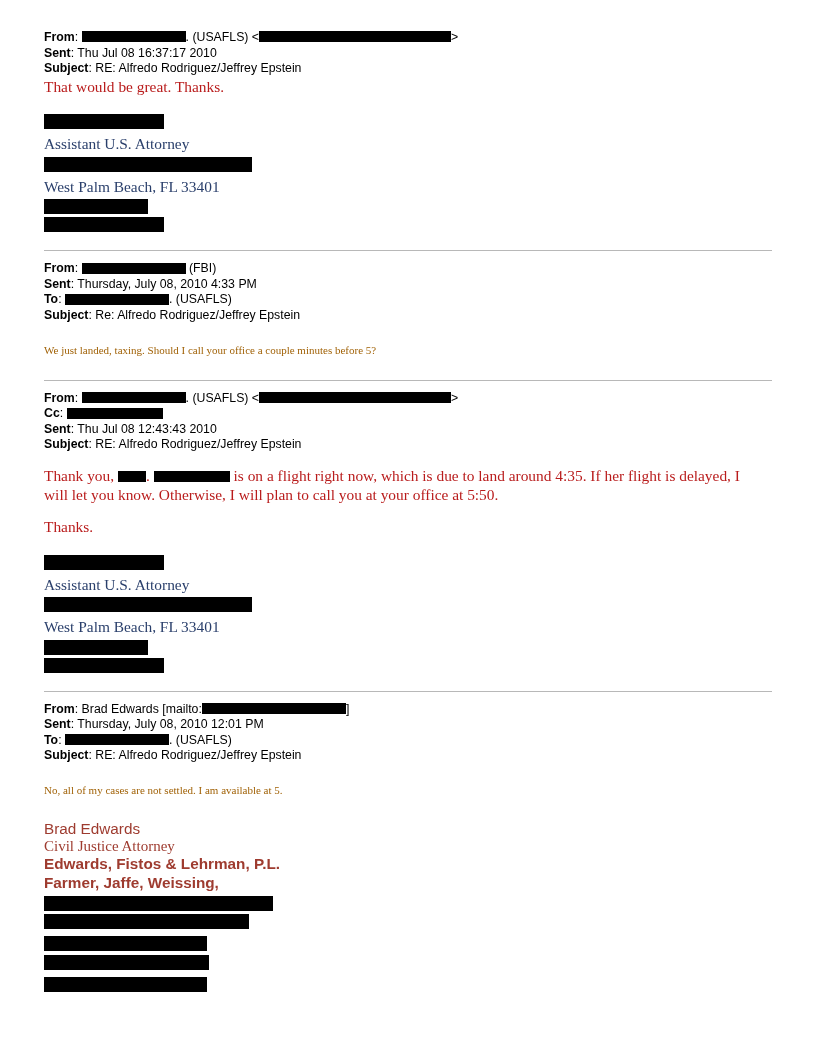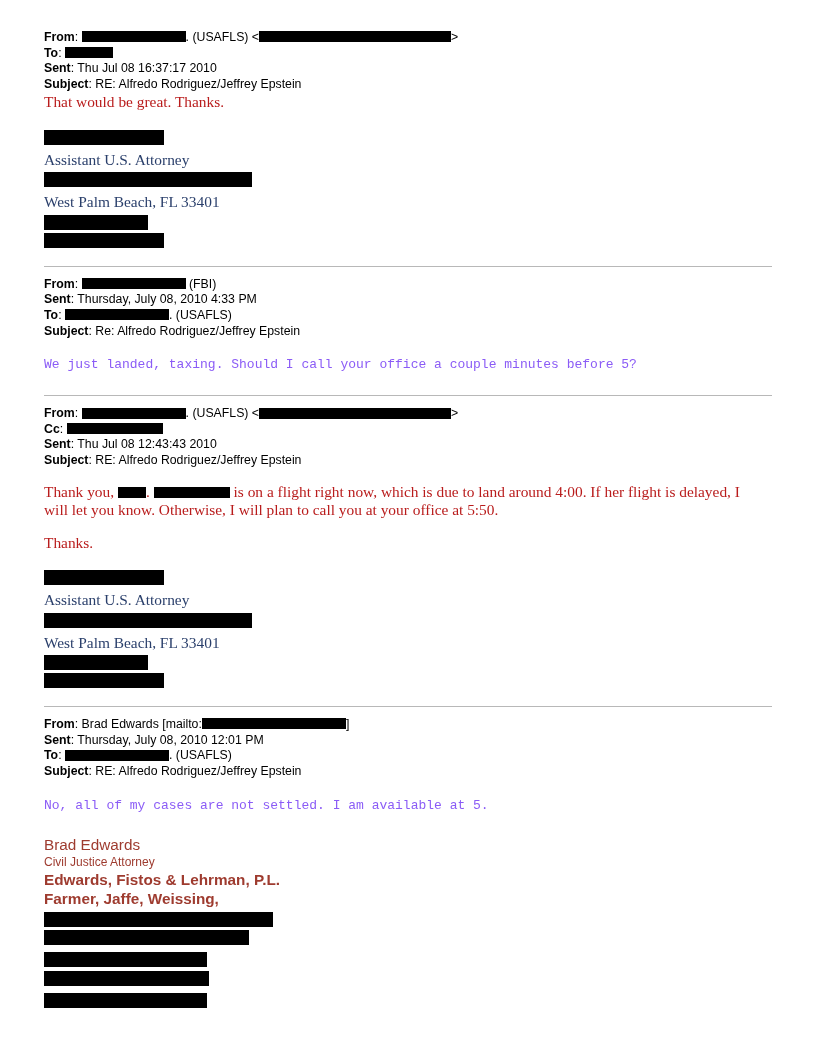--- a/index.html
+++ b/index.html
@@ -42,24 +42,24 @@
     background: #000000;
     height: 15px;
   }
   .serif-body {
     font-family: "Liberation Serif", serif;
     font-size: 15.4px;
     line-height: 18.5px;
     color: #b91c1c;
   }
   .sans-body {
-    font-family: Liberation Mono, monospace;
-    font-size: 13px;
+    font-family: Liberation Serif, serif;
+    font-size: 11px;
     line-height: 16px;
-    color: #8b5cf6;
+    color: #a16207;
   }
   .sig-serif {
     font-family: "Liberation Serif", serif;
     font-size: 15.4px;
     line-height: 18.5px;
     color: #2a3f6b;
   }
   .divider {
     border: none;
     border-top: 1px solid #b8b8b8;
@@ -67,22 +67,22 @@
     height: 0;
   }
   .sig-name {
     font-family: "Liberation Sans", sans-serif;
     font-weight: normal;
     font-size: 15.3px;
     line-height: 18px;
     color: #9e3b2f;
   }
   .sig-title {
-    font-family: Liberation Sans, sans-serif;
-    font-size: 12px;
+    font-family: Liberation Serif, serif;
+    font-size: 15px;
     line-height: 16px;
     color: #9e3b2f;
   }
   .sig-firm {
     font-family: "Liberation Sans", sans-serif;
     font-weight: bold;
     font-size: 15.3px;
     line-height: 19px;
     color: #9e3b2f;
   }
@@ -95,23 +95,20 @@
 </head>
 <body>
 
 <div class="page">
 
   <div class="msg">
     <div class="hdr-line">
       <span class="hdr-label">From</span><span>: </span><span class="redact" style="width:104px"></span><span>. (USAFLS)  &lt;</span><span class="redact" style="width:192px"></span><span>&gt;</span>
     </div>
     <div class="hdr-line">
-      <span class="hdr-label">To</span><span>: </span><span class="redact" style="width:48px"></span>
-    </div>
-    <div class="hdr-line">
       <span class="hdr-label">Sent</span><span>: </span><span>Thu Jul 08 16:37:17 2010</span>
     </div>
     <div class="hdr-line">
       <span class="hdr-label">Subject</span><span>: </span><span>RE: Alfredo Rodriguez/Jeffrey Epstein</span>
     </div>
     <div class="serif-body" style="margin-top:1px;">
       <span>That would be great.  Thanks.</span>
     </div>
 
     <div class="spacer-18"></div>
@@ -166,21 +163,21 @@
     </div>
     <div class="hdr-line">
       <span class="hdr-label">Subject</span><span>: </span><span>RE: Alfredo Rodriguez/Jeffrey Epstein</span>
     </div>
 
     <div class="spacer-14"></div>
     <div class="serif-body">
       <span>Thank you,</span>
       <span class="redact" style="width:28px"></span><span>.</span>
       <span class="redact" style="width:76px"></span>
-      <span>is on a flight right now, which is due to land around 4:00.  If her flight is delayed, I</span>
+      <span>is on a flight right now, which is due to land around 4:35.  If her flight is delayed, I</span>
       <div>will let you know.  Otherwise, I will plan to call you at your office at 5:50.</div>
     </div>
     <div class="spacer-14"></div>
     <div class="serif-body">Thanks.</div>
 
     <div class="spacer-18"></div>
     <div class="sig-serif">
       <span class="redact-block" style="width:120px;"></span>
       <div class="spacer-6"></div>
       <div>Assistant U.S. Attorney</div>

